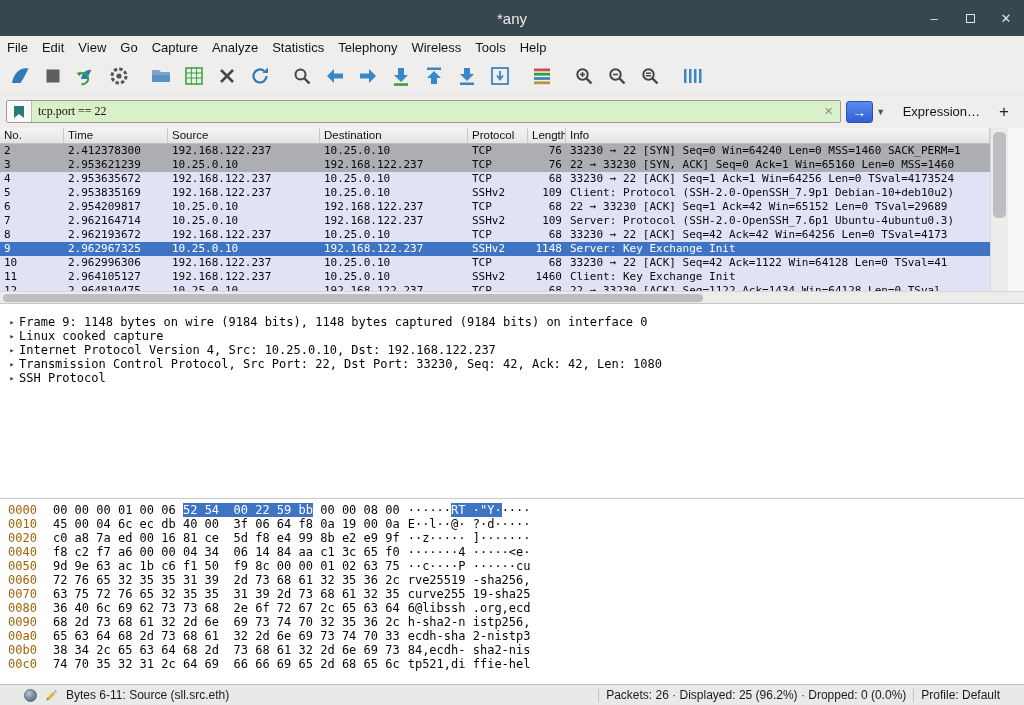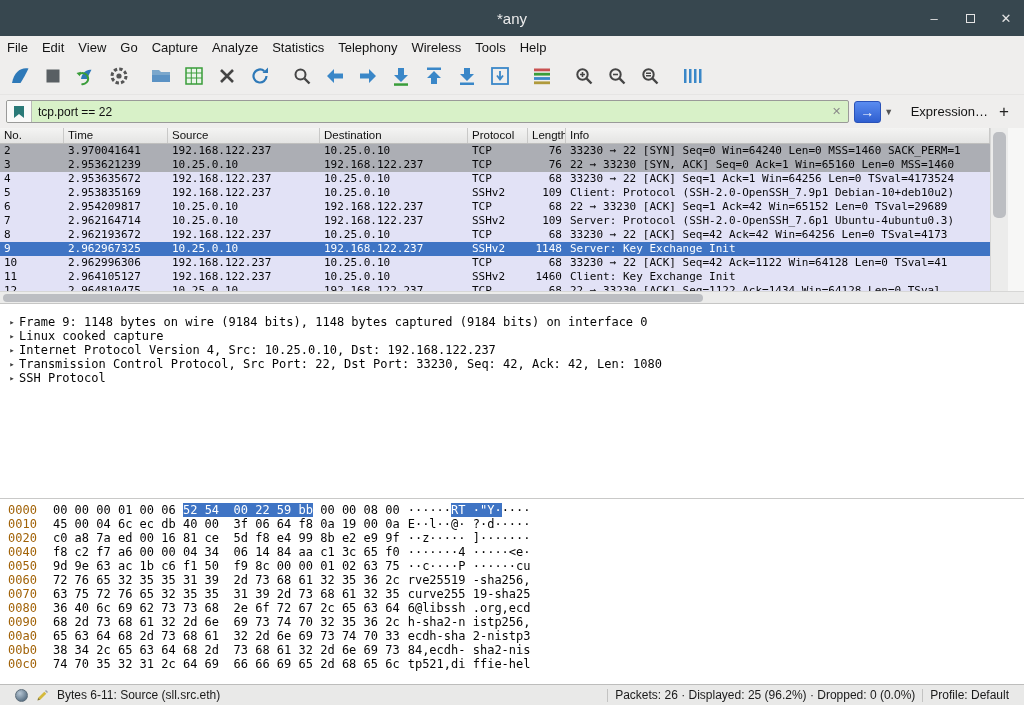--- a/index.html
+++ b/index.html
@@ -20,25 +20,25 @@
   
   .toolbar{height:37px;background:#efeeed;display:flex;align-items:center;padding-left:5px;gap:3px;flex-shrink:0;border-bottom:1px solid #e6e5e4}
   .tbtn{width:30px;height:28px;border:none;background:transparent;display:flex;align-items:center;justify-content:center;padding:0}
   .g{margin-left:9px}
   svg{display:block}
 
   
   .filterbar{height:33px;background:#efeeed;display:flex;align-items:center;padding:0 6px;flex-shrink:0}
   .filter-input{flex:1;height:23px;border:1px solid #9a9a99;background:#d8f1c8;display:flex;align-items:center;border-radius:2px;overflow:hidden}
   .bookmark-btn{width:25px;height:100%;background:#fafaf9;border-right:1px solid #b9b9b8;display:flex;align-items:center;justify-content:center;flex-shrink:0}
-  .filter-text{flex:1;font-family:Liberation Sans, sans-serif;font-size:12px;padding-left:6px;color:#101010;white-space:nowrap;overflow:hidden}
+  .filter-text{flex:1;font-family:Liberation Serif, serif;font-size:12px;padding-left:6px;color:#101010;white-space:nowrap;overflow:hidden}
   .clear-btn{width:22px;color:#8a8a8a;font-size:11px;text-align:center;flex-shrink:0}
   .apply-btn{width:27px;height:22px;margin-left:5px;background:linear-gradient(#5a8cf0,#2f5fd0);border:1px solid #2a52b8;border-radius:3px;color:#fff;display:flex;align-items:center;justify-content:center;font-size:14px;flex-shrink:0}
   .chev-btn{width:16px;height:22px;display:flex;align-items:center;justify-content:center;font-size:9px;color:#555;flex-shrink:0}
-  .expr-label{font-size:13px;color:#151515;margin:0 4px 0 14px;white-space:nowrap}
+  .expr-label{font-size:13px;color:#151515;margin:0 12px 0 14px;white-space:nowrap}
   .add-btn{font-size:17px;color:#222;width:24px;text-align:center;margin-right:2px}
 
   
   .packet-area{height:163px;display:flex;flex-shrink:0}
   .pl-main{flex:1;min-width:0;display:flex;flex-direction:column}
   .pl-header{display:flex;height:16px;background:linear-gradient(#f4f4f3,#e4e4e3);border-bottom:1px solid #bfbfbe;font-size:11.5px;line-height:15px;color:#111}
   .hcell{border-right:1px solid #c9c9c8}
   .pl-body{height:147px;overflow:hidden;font-family:"DejaVu Sans Mono",monospace;font-size:11px;background:#fff}
   .pl-row{display:flex;height:14px;line-height:14px;color:#08080a}
   .row-gray{background:#acaeb4}
@@ -67,21 +67,21 @@
   .det-text{white-space:pre;overflow:hidden}
 
   
   .hex{height:186px;background:#fff;font-family:"DejaVu Sans Mono",monospace;font-size:12px;border-top:1px solid #c9c9c8;padding:4px 0 0 8px;flex-shrink:0;overflow:hidden}
   .hex-row{height:14px;line-height:14px;white-space:pre;color:#050505}
   .hex-off{margin-right:16px;color:#a16207}
   .hex-bytes{margin-right:8px}
   .hex-sel{background:#3f74c4;color:#fff}
 
   
-  .statusbar{height:21px;background:#e9e9e8;border-top:1px solid #bdbdbc;display:flex;align-items:center;font-size:12px;color:#1a1a1a;padding:0 15px;gap:7px;flex-shrink:0}
+  .statusbar{height:21px;background:#e9e9e8;border-top:1px solid #bdbdbc;display:flex;align-items:center;font-size:12px;color:#1a1a1a;padding:0 24px;gap:7px;flex-shrink:0}
   .sb-dot{width:13px;height:13px;border-radius:50%;background:radial-gradient(circle at 35% 30%,#b6c6d4,#63798c 70%,#4c5f70);border:1px solid #5d6d7a;flex-shrink:0}
   .sb-spacer{flex:1}
   .sb-sep{width:1px;height:13px;background:#c3c3c2;flex-shrink:0}
 </style>
 </head>
 <body>
 
 <div class="window">
 
   <div class="titlebar">
@@ -256,21 +256,21 @@
           <span class="plc hcell c1">Time</span>
           <span class="plc hcell c2">Source</span>
           <span class="plc hcell c3">Destination</span>
           <span class="plc hcell c4">Protocol</span>
           <span class="plc hcell c5">Length</span>
           <span class="plc hcell c6">Info</span>
         </div>
       <div class="pl-body">
           <div class="pl-row row-gray">
             <span class="plc c0">2</span>
-            <span class="plc c1">3.970041641</span>
+            <span class="plc c1">2.412378300</span>
             <span class="plc c2">192.168.122.237</span>
             <span class="plc c3">10.25.0.10</span>
             <span class="plc c4">TCP</span>
             <span class="plc c5">76</span>
             <span class="plc c6">33230 → 22 [SYN] Seq=0 Win=64240 Len=0 MSS=1460 SACK_PERM=1</span>
           </div>
           <div class="pl-row row-gray">
             <span class="plc c0">3</span>
             <span class="plc c1">2.953621239</span>
             <span class="plc c2">10.25.0.10</span>

